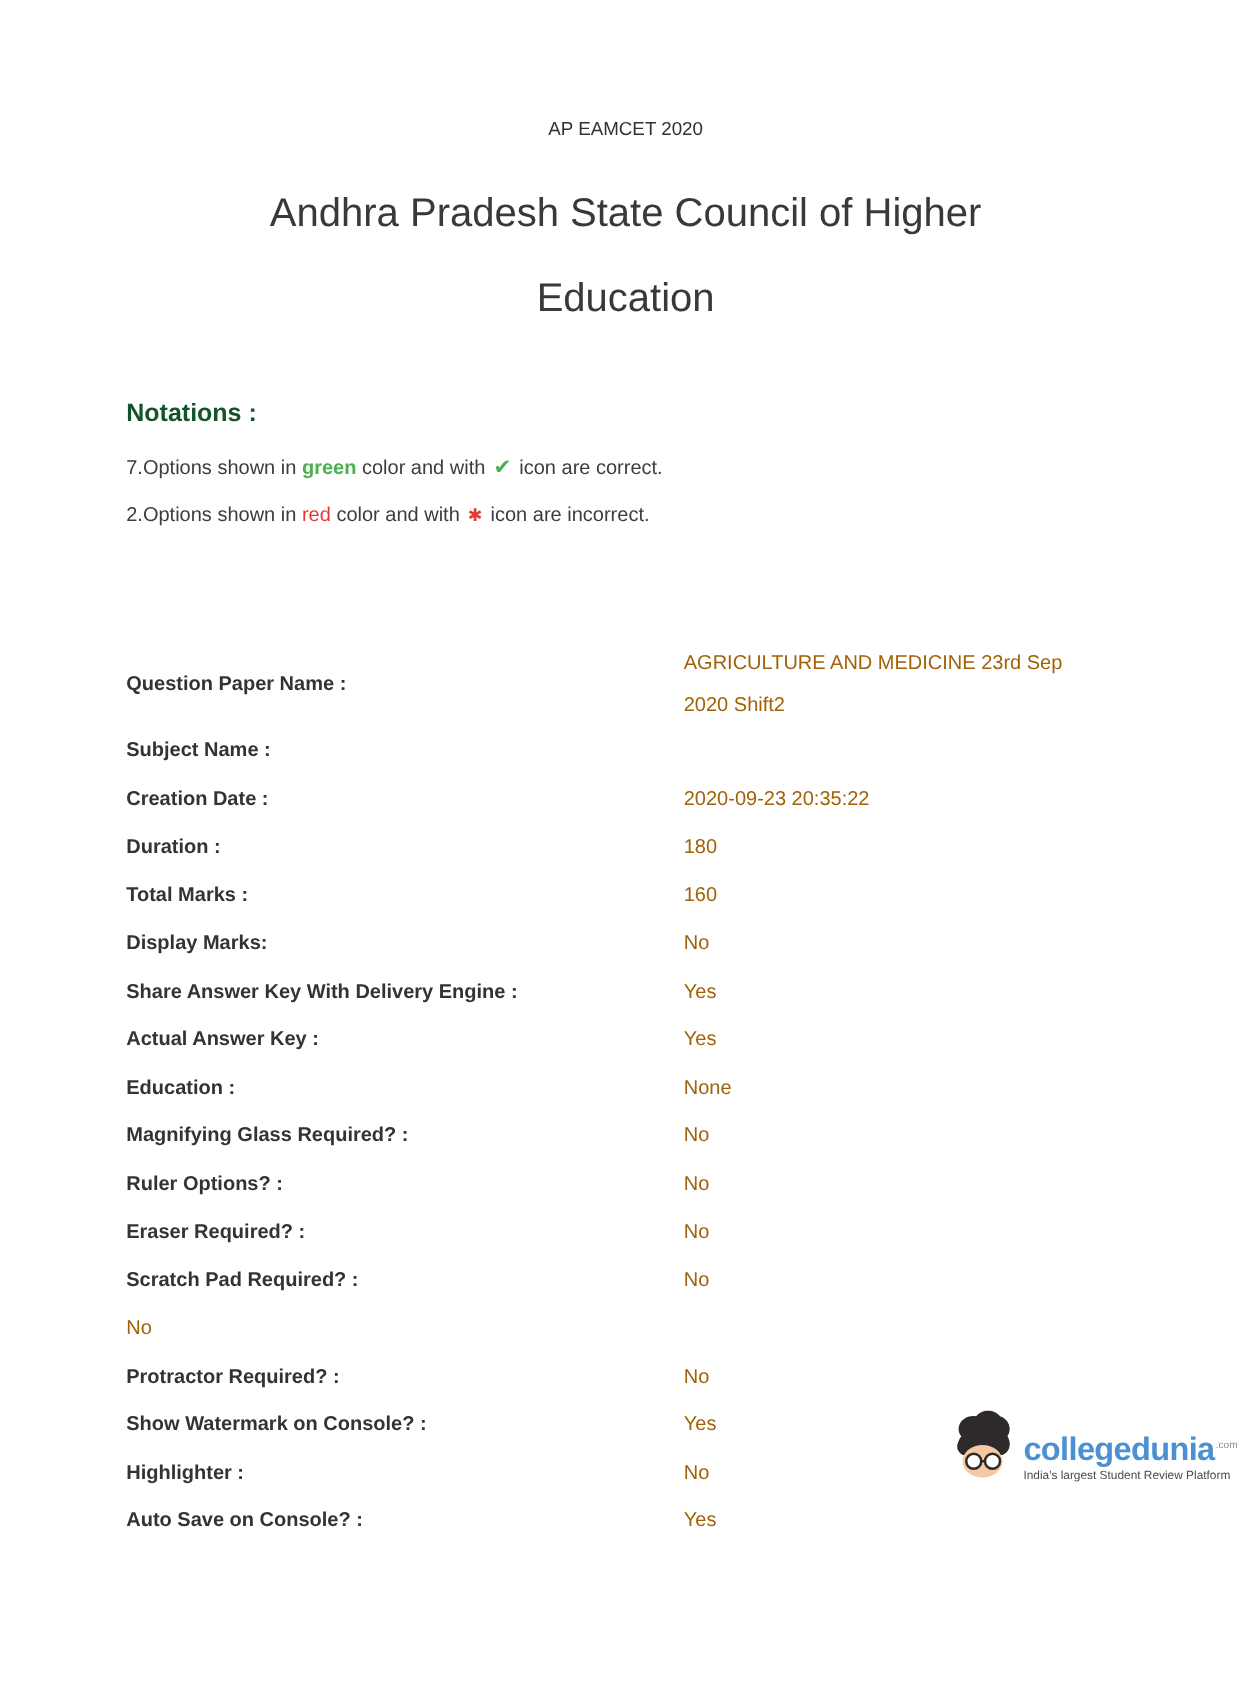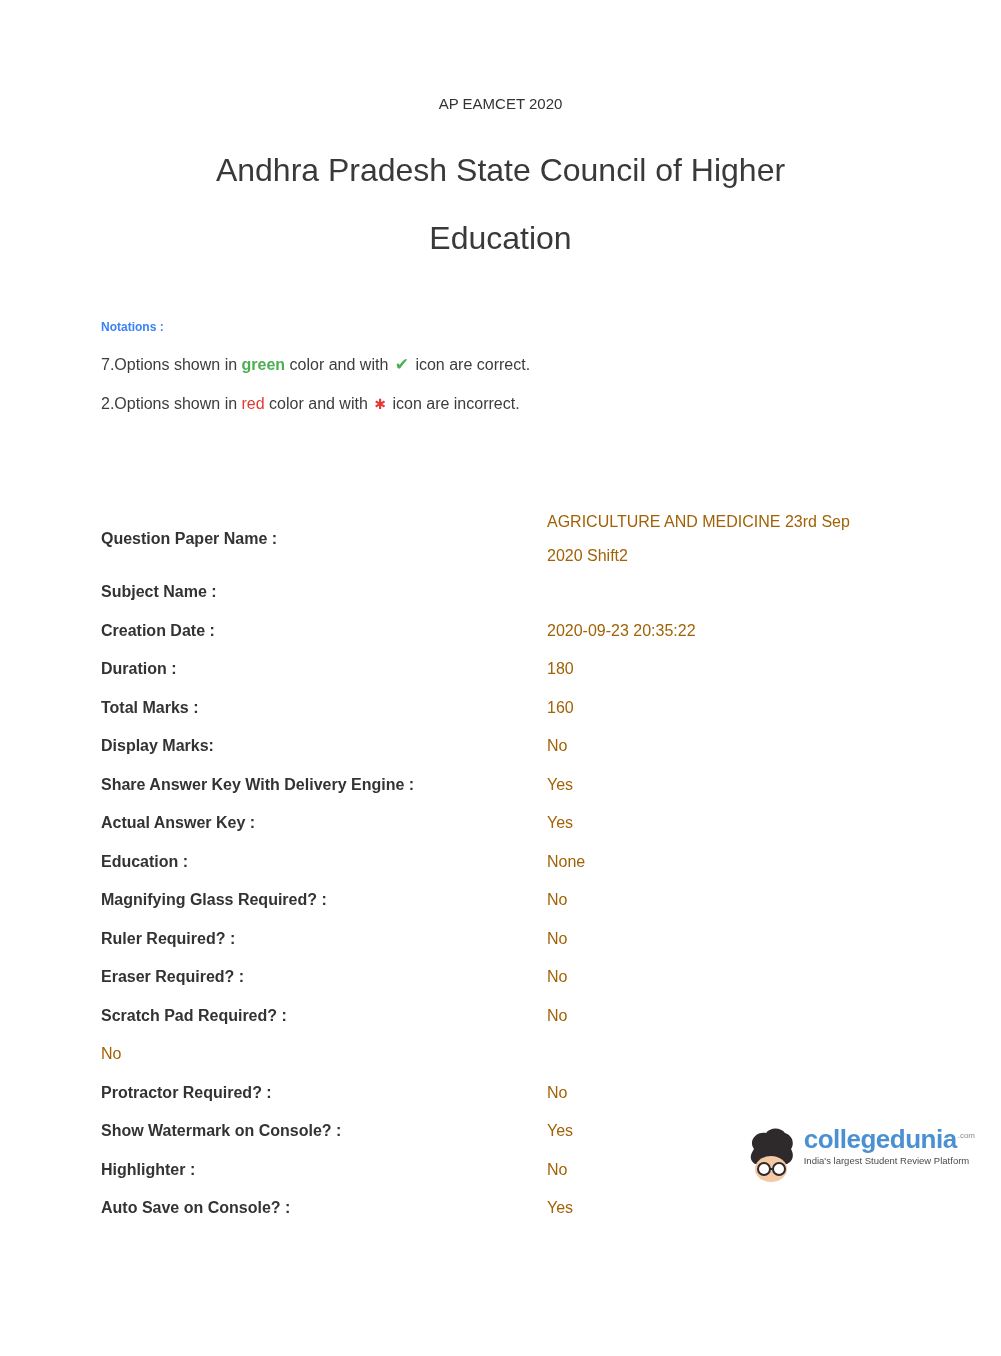--- a/index.html
+++ b/index.html
@@ -28,23 +28,23 @@
     color:#393939;
   }
   .notations {
     margin-top:48px;
     margin-left:101px;
     font-size:16px;
     color:#3c3c3c;
   }
   .notations-heading {
     font-weight:700;
-    font-size:12px;
+    font-size:20px;
     margin-bottom:20px;
-    color:#3b82f6;
+    color:#14532d;
   }
   .notation-line { margin-bottom:20px; }
   .green-word { color:#4caf50;font-weight:bold; }
   .red-word { color:#e53935; }
   .check-icon { color:#4caf50; font-size:17px; margin:0 2px; }
   .cross-icon { color:#e53935; font-size:14px; margin:0 2px; }
   .details {
     margin-top:92px;
     margin-left:101px;
   }
@@ -67,24 +67,24 @@
     color:#a16207;
   }
   .doc-footer {
     margin-top:16px;
     text-align:center;
     font-size:15px;
     color:#333;
   }
   .logo {
     position:absolute;
-    right:26px;
+    right:11px;
     bottom:42px;
     display:flex;
-    align-items:flex-start;
+    align-items:flex-end;
   }
   .logo-mascot { margin-right:7px; }
   .logo-text { display:flex; flex-direction:column; }
   .logo-brand {
     font-size:26px;
     font-weight:700;
     color:#4a90d2;
     letter-spacing:-0.5px;
     line-height:1.05;
   }
@@ -168,21 +168,21 @@
       <div class="detail-label">Education :</div>
       <div class="detail-value">None</div>
     </div>
 
     <div class="row">
       <div class="detail-label">Magnifying Glass Required? :</div>
       <div class="detail-value">No</div>
     </div>
 
     <div class="row">
-      <div class="detail-label">Ruler Required? :</div>
+      <div class="detail-label">Ruler Options? :</div>
       <div class="detail-value">No</div>
     </div>
 
     <div class="row">
       <div class="detail-label">Eraser Required? :</div>
       <div class="detail-value">No</div>
     </div>
 
     <div class="row">
       <div class="detail-label">Scratch Pad Required? :</div>

